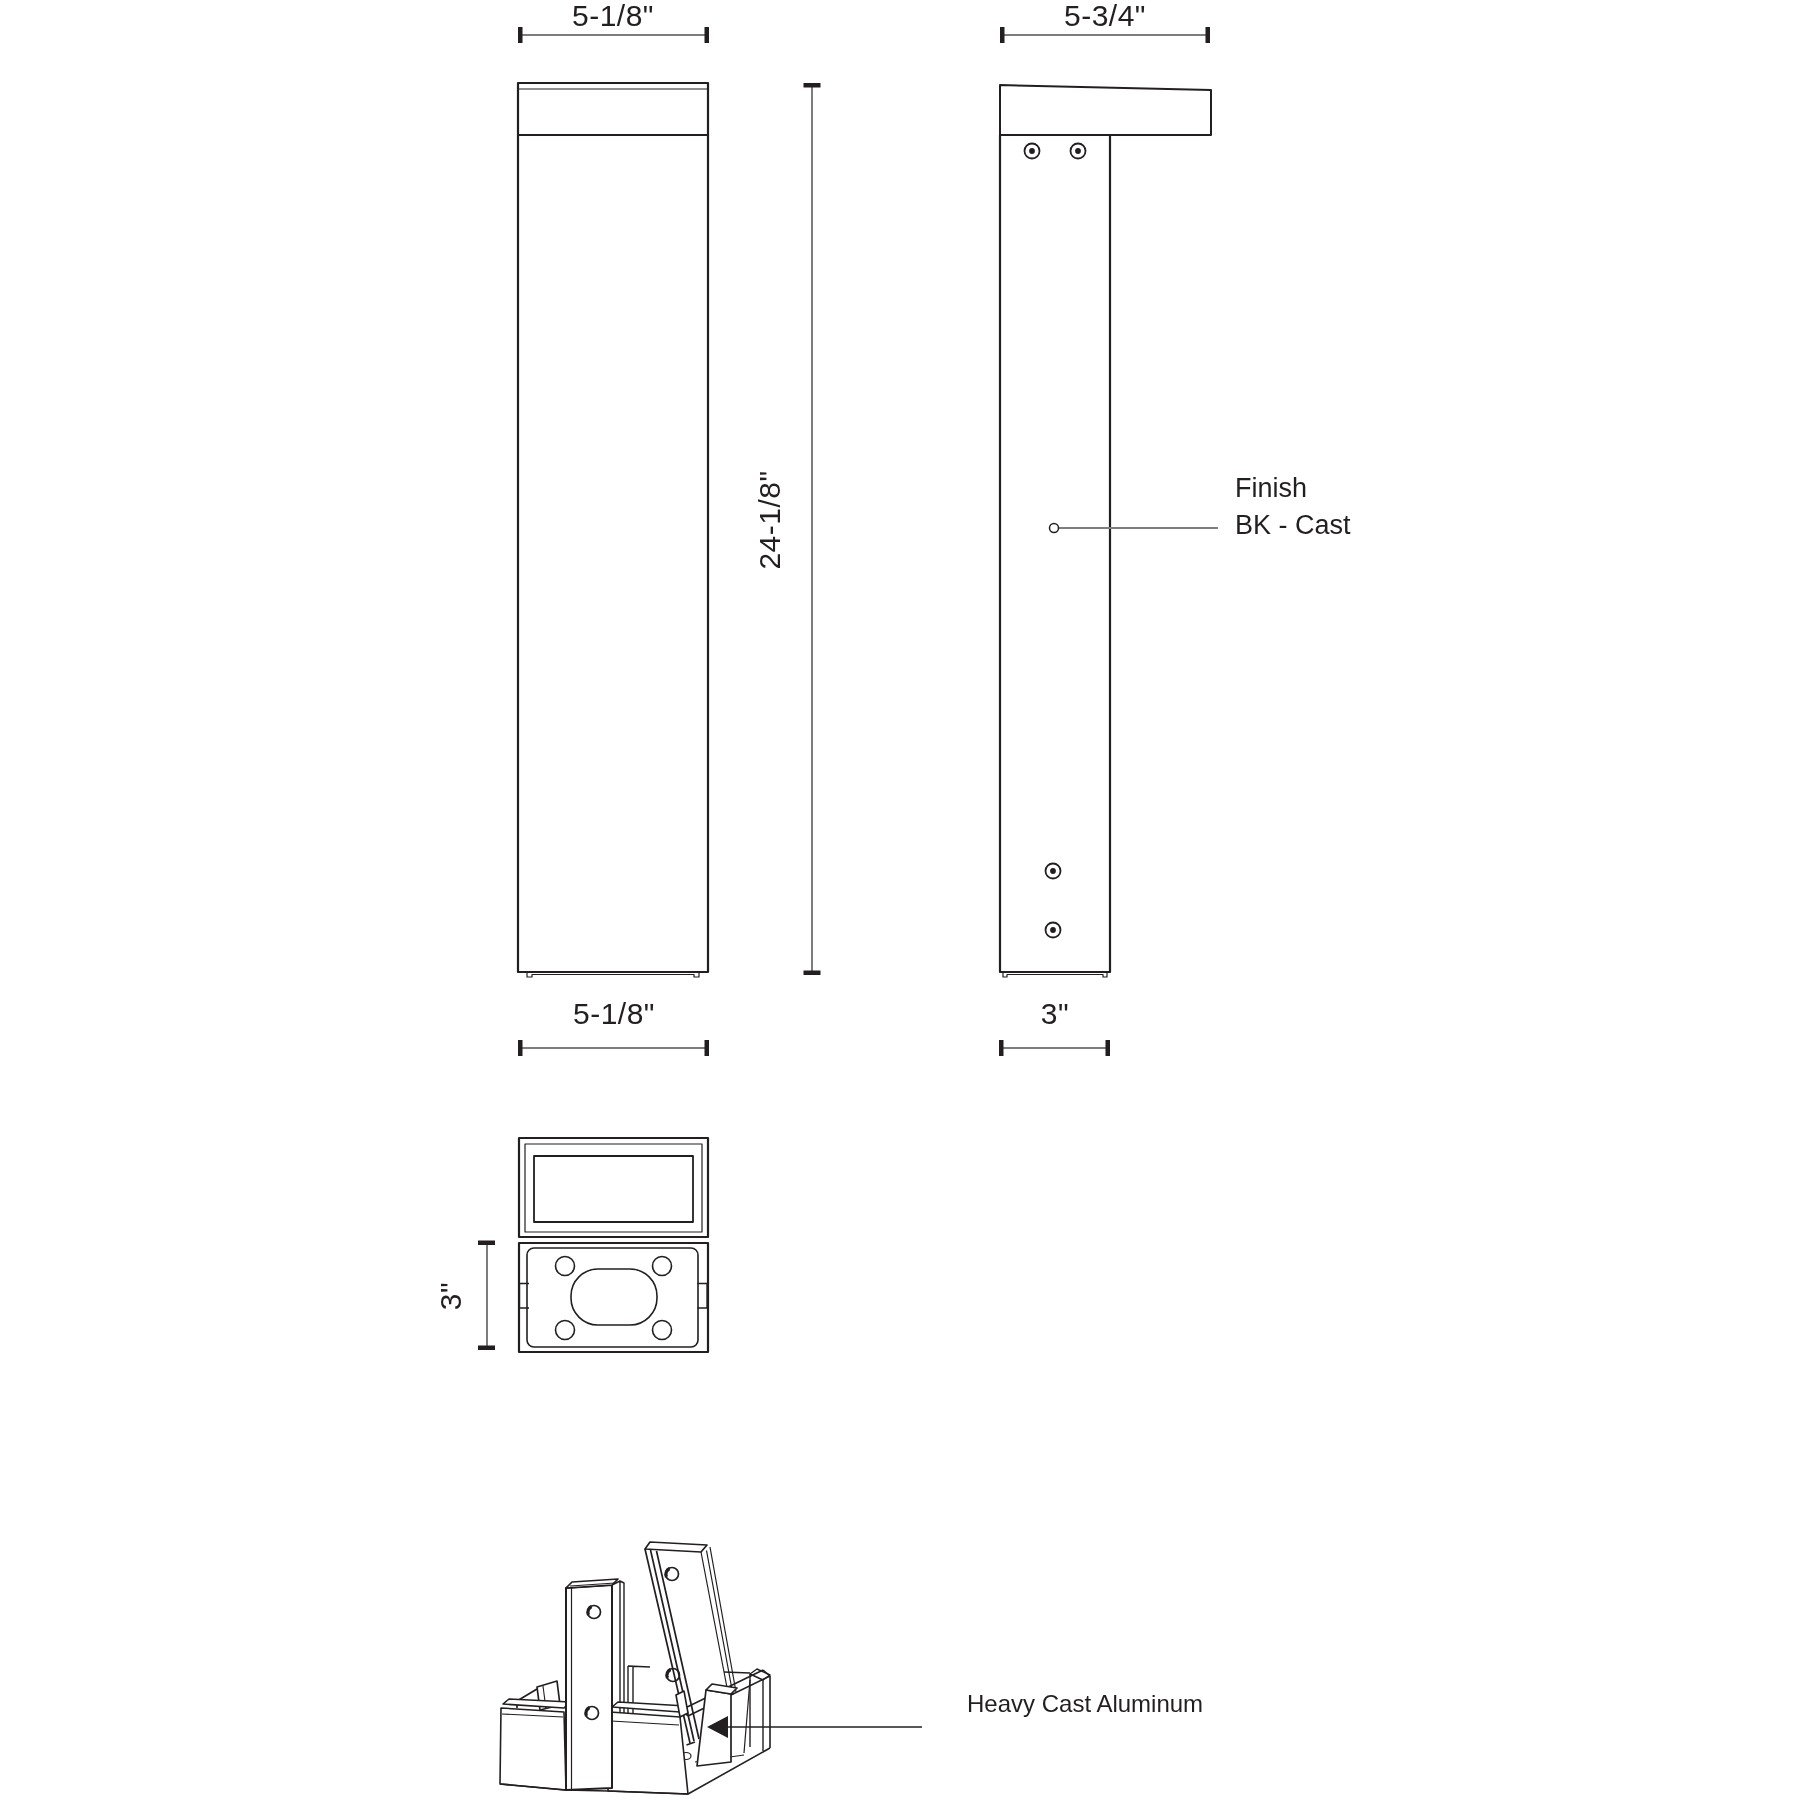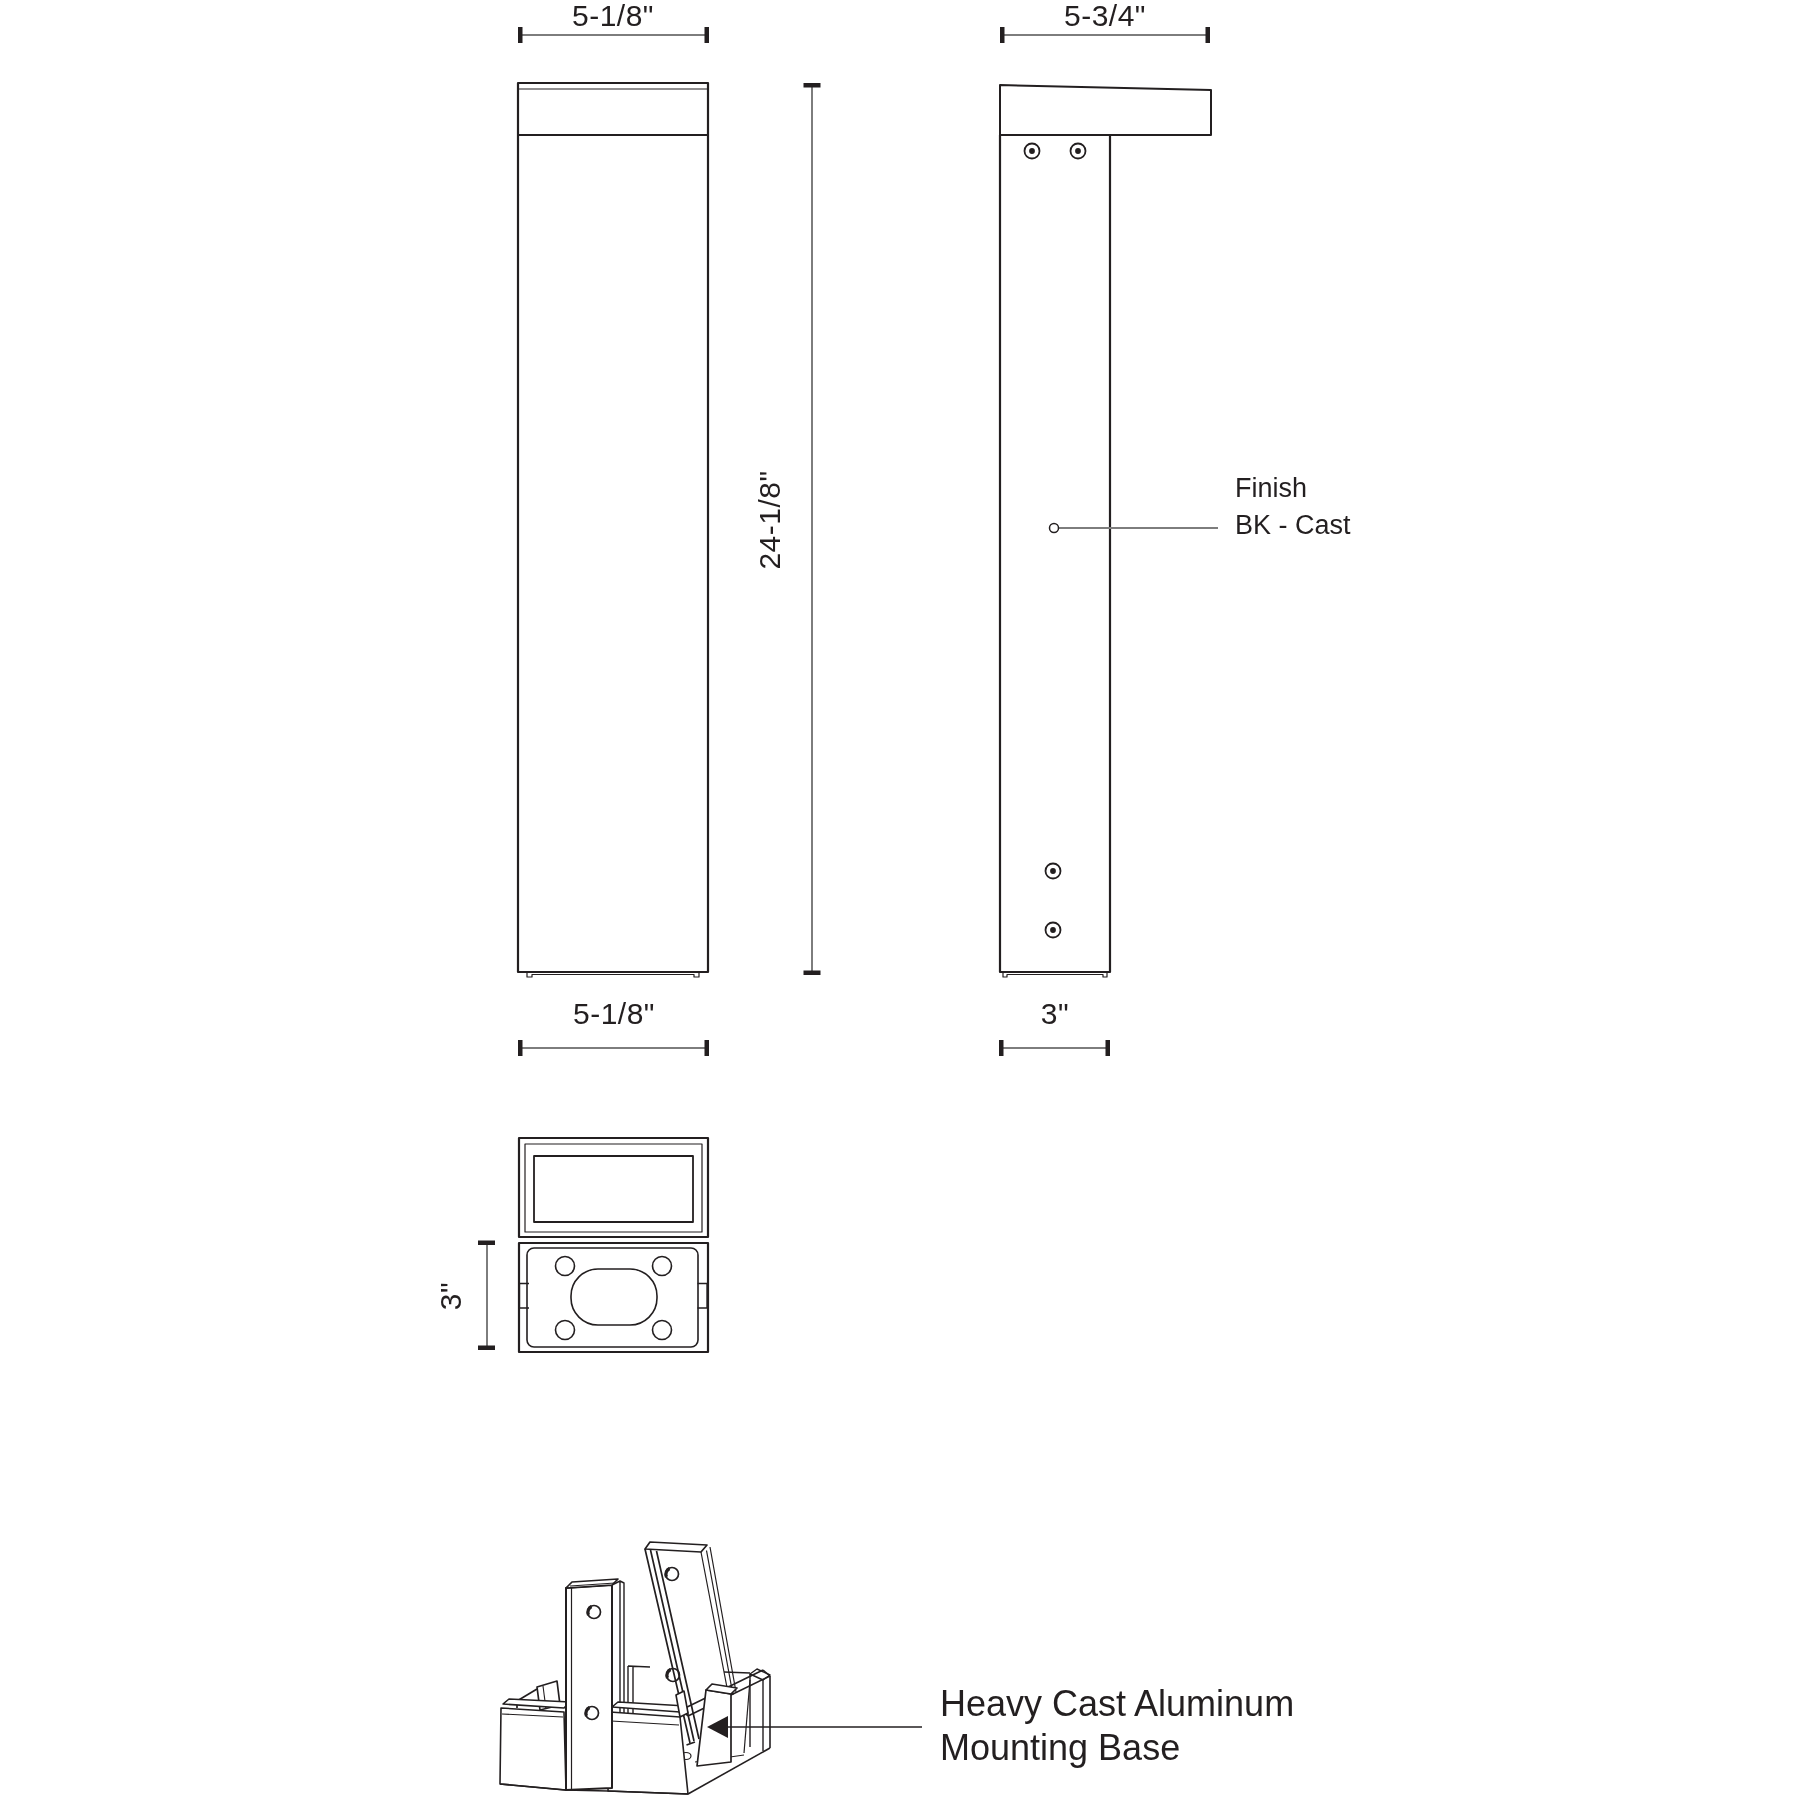--- a/index.html
+++ b/index.html
@@ -3,21 +3,21 @@
 <meta charset="utf-8">
 <style>
   html,body{margin:0;padding:0;background:#ffffff;}
   .canvas{position:relative;width:1800px;height:1800px;background:#ffffff;overflow:hidden;
           font-family:"Liberation Sans", sans-serif;color:#231f20;}
   .drawing-svg{position:absolute;left:0;top:0;width:1800px;height:1800px;}
   .dim-label{position:absolute;font-size:30px;white-space:nowrap;
              transform:translate(-50%,-50%);letter-spacing:.5px;}
   .dim-label.rot{transform:translate(-50%,-50%) rotate(-90deg);}
   .note-label{position:absolute;font-size:27px;line-height:37px;white-space:nowrap;}
-  .callout-label{position:absolute;font-size:36px;line-height:44px;white-space:nowrap;}
+  .callout-label{position:absolute;font-size:24px;line-height:44px;white-space:nowrap;margin-left:27px;}
 </style>
 </head>
 <body>
 
 <div class="canvas">
 
   <svg class="drawing-svg" viewBox="0 0 1800 1800" fill="none" stroke="#231f20" stroke-width="2" stroke-linejoin="round">
 
     <g>
       <rect x="518" y="83" width="190" height="889" stroke-width="2.2"></rect>
@@ -177,16 +177,15 @@
 
   <div class="dim-label rot" style="left:451px;top:1296px;">3"</div>
 
   <div class="note-label" style="left:1235px;top:470px;">
     <div>Finish</div>
     <div>BK - Cast</div>
   </div>
 
   <div class="callout-label" style="left:940px;top:1682px;">
     <div>Heavy Cast Aluminum</div>
-    <div>Mounting Base</div>
   </div>
 
 </div>
 
 </body></html>

